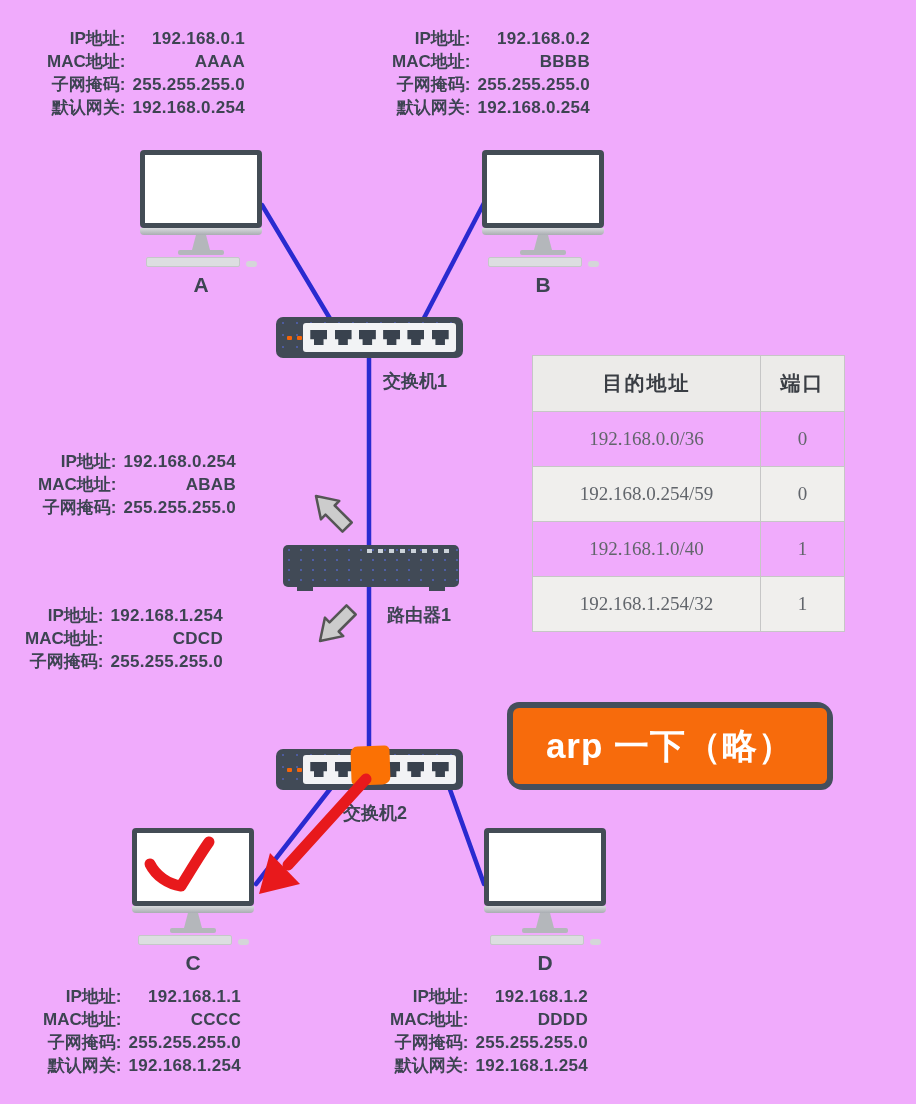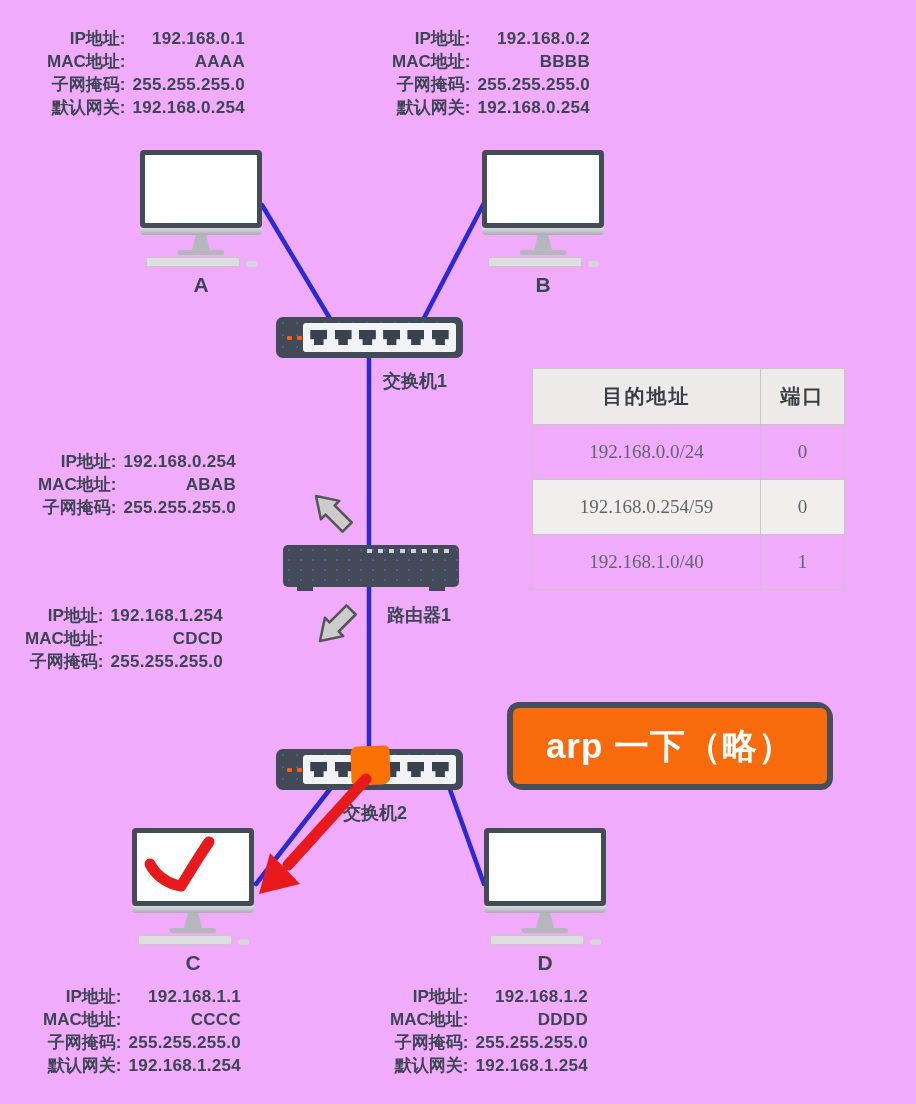--- a/index.html
+++ b/index.html
@@ -60,21 +60,21 @@
     position:absolute; top:4px; left:84px; right:10px; height:4px;
     background:repeating-linear-gradient(90deg,#ccd3da 0 5px, transparent 5px 11px);
   }
   .router .foot { position:absolute; bottom:-4px; width:16px; height:4px; background:#414a56; }
   .router .foot.l { left:14px; } .router .foot.r { right:14px; }
 
   .dev-label { position:absolute; font-size:18px; font-weight:bold; color:#3d4452; white-space:nowrap; }
 
   
   .rtable {
-    position:absolute; left:532px; top:368px; border-collapse:collapse;
+    position:absolute; left:532px; top:355px; border-collapse:collapse;
     font-family:"Liberation Serif", serif;
   }
   .rtable th, .rtable td { border:1px solid #c6c6c6; text-align:center; }
   .rtable th {
     background:#ecebe9; color:#3a3e44; font-size:20px; font-weight:bold;
     height:53px; letter-spacing:2px;
   }
   .rtable th.c1, .rtable td.c1 { width:225px; }
   .rtable th.c2, .rtable td.c2 { width:81px; }
   .rtable td { height:52px; font-size:19px; color:#61656b; }
@@ -178,29 +178,33 @@
 
   <table class="rtable">
     <thead>
       <tr>
         <th class="c1">目的地址</th>
         <th class="c2">端口</th>
       </tr>
     </thead>
     <tbody>
       <tr>
-        <td class="c1">192.168.0.0/24</td>
+        <td class="c1">192.168.0.0/36</td>
         <td class="c2">0</td>
       </tr>
       <tr>
         <td class="c1">192.168.0.254/59</td>
         <td class="c2">0</td>
       </tr>
       <tr>
         <td class="c1">192.168.1.0/40</td>
+        <td class="c2">1</td>
+      </tr>
+      <tr>
+        <td class="c1">192.168.1.254/32</td>
         <td class="c2">1</td>
       </tr>
     </tbody>
   </table>
 
   <div class="info-block" style="left:38px; top:450px;">
     <span class="k">IP地址:</span>
       <span class="v">192.168.0.254</span>
     <span class="k">MAC地址:</span>
       <span class="v">ABAB</span>

